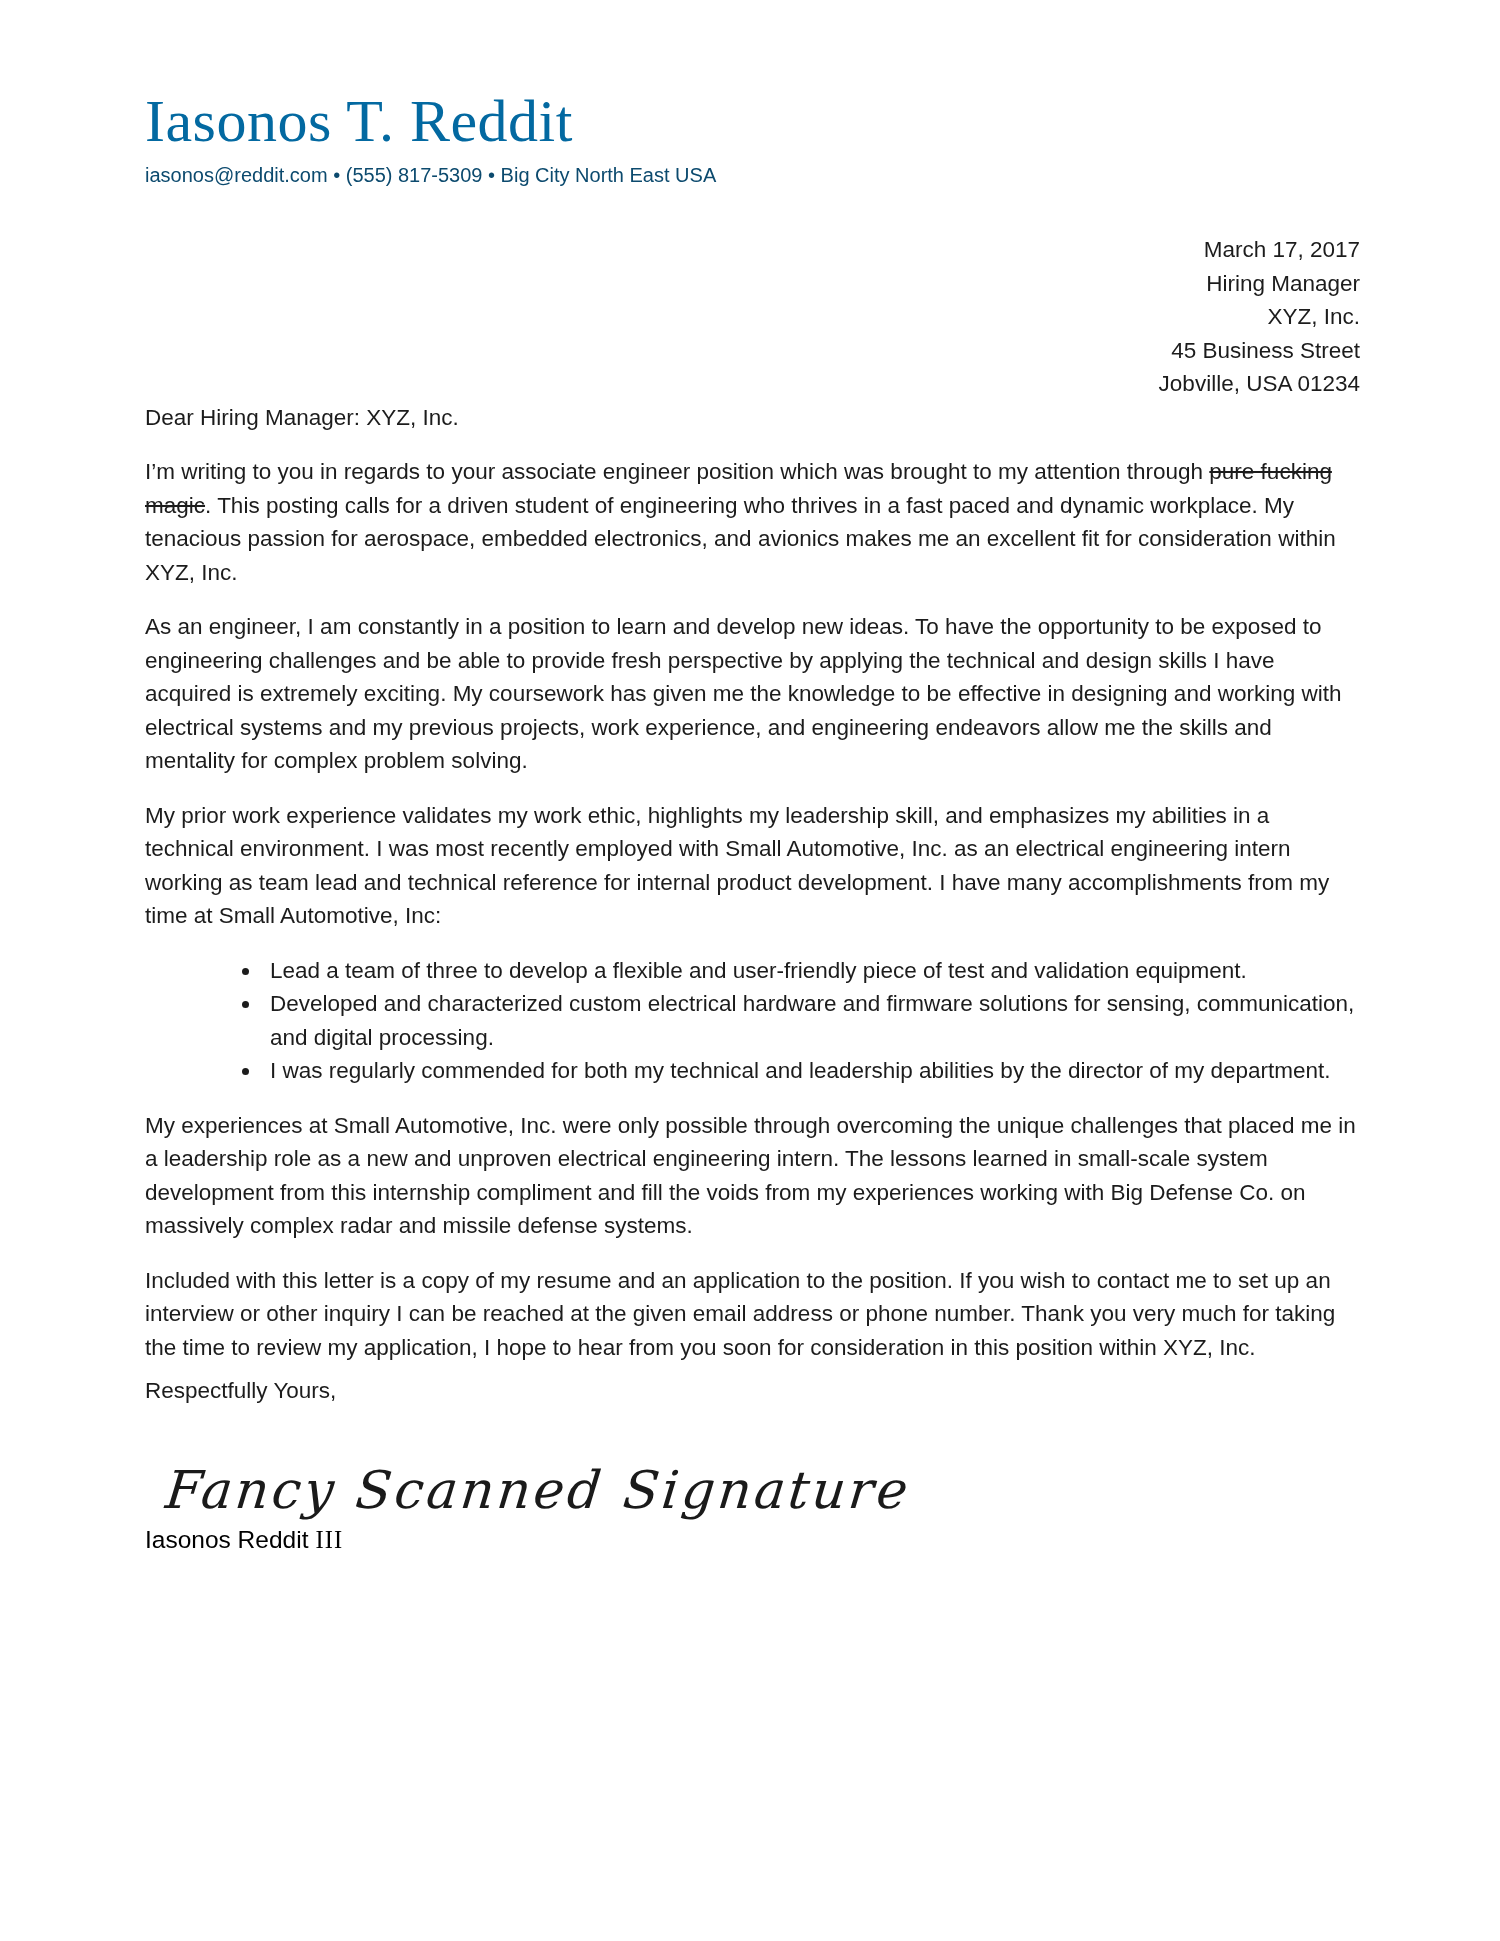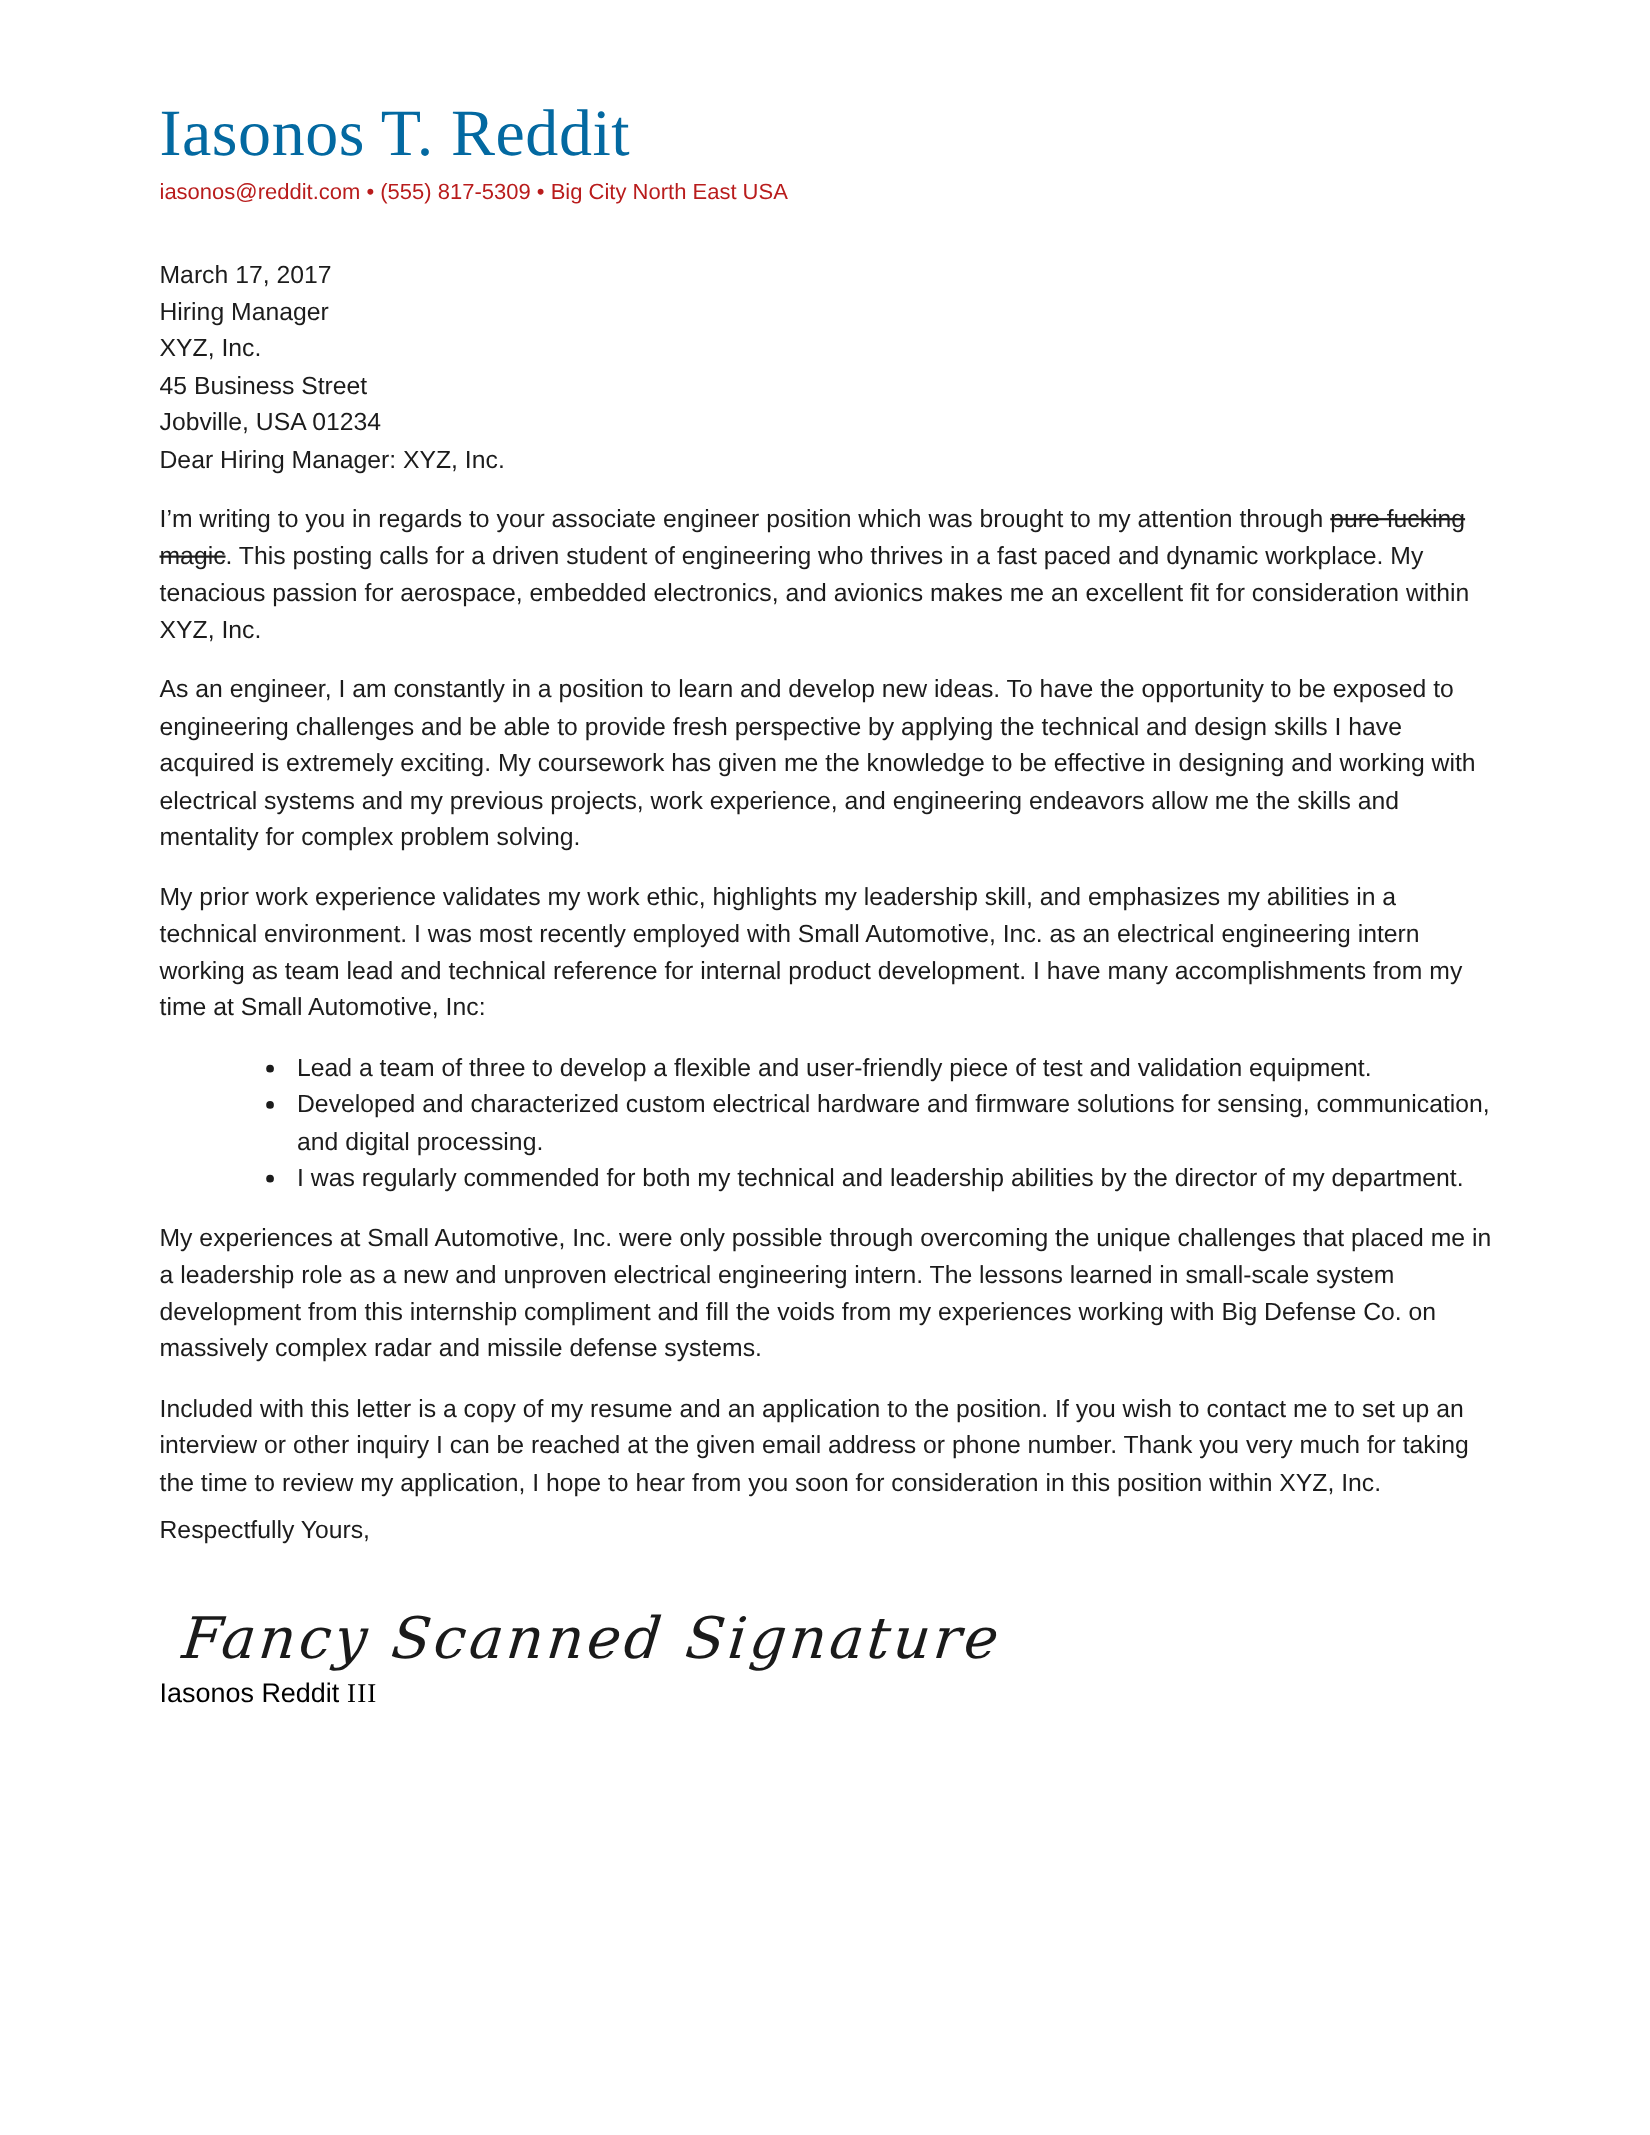--- a/index.html
+++ b/index.html
@@ -18,25 +18,25 @@
     font-family: "Liberation Serif", serif;
     font-size: 60px;
     font-weight: 400;
     letter-spacing: 0.5px;
     line-height: 1.1;
     color: #0369a1;
   }
   .contact-line {
     font-size: 20px;
     margin-top: 10px;
-    color: #b91c1c;
+    color: #0c4a6e;
   }
   .recipient-block {
     margin-top: 46px;
-    text-align: left;
+    text-align: right;
     font-size: 22.5px;
     line-height: 33.5px;
   }
   .salutation {
     font-size: 22.5px;
     line-height: 33.5px;
   }
   .para {
     font-size: 22.5px;
     line-height: 33.5px;

